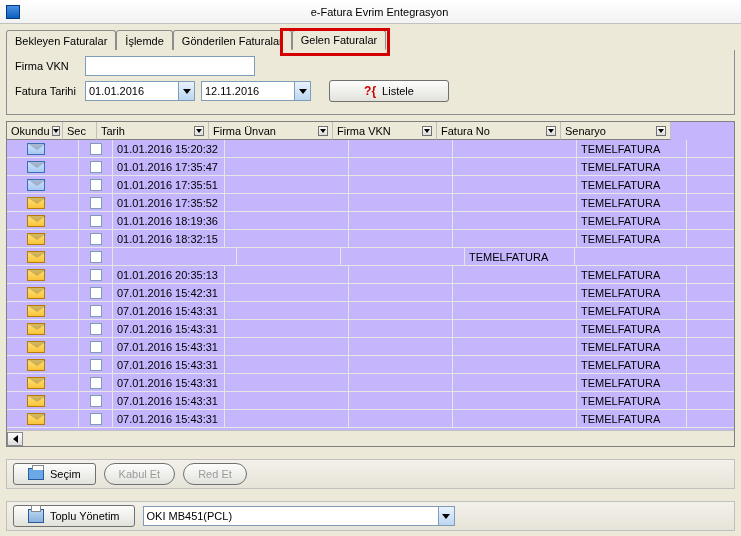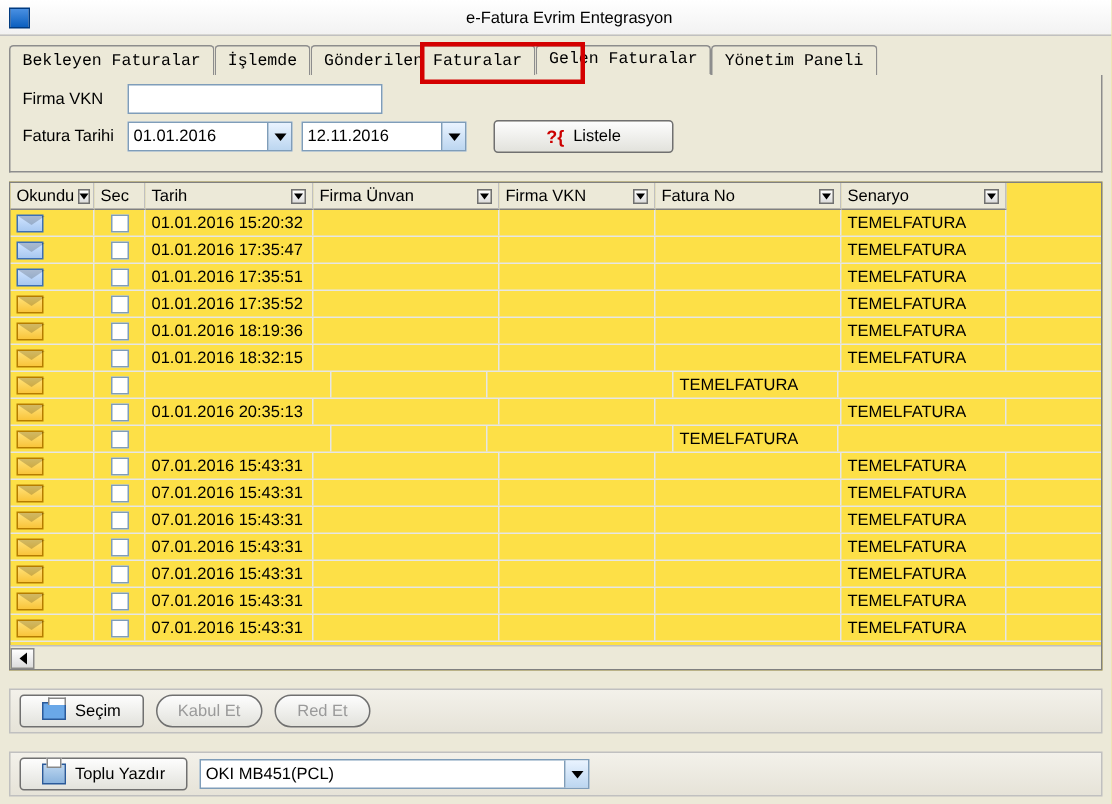--- a/index.html
+++ b/index.html
@@ -28,21 +28,20 @@
   }
   .titlebar .title {
     flex: 1;
     text-align: center;
     font-size: 11px;
   }
   .tabs {
     display: flex;
     padding: 6px 6px 0 6px;
     position: relative;
-    font-family: Liberation Mono, monospace;
   }
   .tab {
     border: 1px solid #8d8d8d;
     border-bottom: none;
     background: #ece9d8;
     padding: 3px 8px;
     margin-right: 0;
     border-radius: 3px 3px 0 0;
     font-size: 11px;
     position: relative;
@@ -103,21 +102,21 @@
     cursor: default;
   }
   .btn.wide { min-width: 120px; justify-content: center; }
   .btn.disabled { color: #9a9a9a; border-radius: 11px; }
   .btn .red-q {
     color: #c00; font-weight: bold; font-size: 12px;
   }
   .grid-wrap {
     margin: 6px;
     border: 1px solid #808080;
-    background: #fde047;
+    background: #c4b5fd;
     height: 326px;
     display: flex; flex-direction: column;
     position: relative;
   }
   .grid-head, .grid-row {
     display: flex;
     align-items: stretch;
   }
   .grid-head .cell {
     background: #ece9d8;
@@ -129,21 +128,21 @@
     height: 18px;
   }
   .cell .hcaret {
     width: 10px; height: 10px; border: 1px solid #707070;
     display: flex; align-items: center; justify-content: center;
     background: linear-gradient(#fff,#dcdcdc);
     margin-left: 2px;
   }
   .cell .hcaret .caret { border-top: 4px solid #000; border-left:3px solid transparent; border-right:3px solid transparent;}
   .grid-body { flex: 1; overflow: hidden; }
-  .grid-row { height: 18px; border-bottom: 1px solid #e6e6e6; }
+  .grid-row { height: 18px; border-bottom: 1px solid #e6e6e6; padding-left: 16px; }
   .grid-row .cell {
     border-right: 1px solid #e6e6e6;
     padding: 0 4px;
     display: flex; align-items: center;
     font-size: 11px;
     overflow: hidden; white-space: nowrap;
   }
   .col-okundu { width: 56px; }
   .col-sec    { width: 34px; justify-content: center; }
   .col-tarih  { width: 112px; }
@@ -206,21 +205,21 @@
   .printicon2 {
     width: 16px; height: 14px;
     background: linear-gradient(#bcd6f0,#8ab3dd);
     border: 1px solid #2a5a9a;
     position: relative;
   }
   .printicon2:before {
     content:""; position:absolute; left:2px; top:-5px; width:8px; height:5px; background:#fff; border:1px solid #888;
   }
   .printer-select {
-    width: 260px;
+    width: 312px;
   }
 </style>
 </head>
 <body>
 
 <div class="titlebar">
   <div class="sysicon"></div>
   <div class="title">e-Fatura Evrim Entegrasyon</div>
 </div>
 
@@ -229,23 +228,20 @@
       <span>Bekleyen Faturalar</span>
     </div>
   <div class="tab">
       <span>İşlemde</span>
     </div>
   <div class="tab">
       <span>Gönderilen Faturalar</span>
     </div>
   <div class="tab active">
       <span>Gelen Faturalar</span>
-    </div>
-  <div class="tab">
-      <span>Yönetim Paneli</span>
     </div>
   <div class="highlight-box"></div>
 </div>
 
 <div class="filterbar">
   <div class="row">
     <label>Firma VKN</label>
     <input class="text-input" value="" style="">
     <div style="flex:1"></div>
   </div>
@@ -418,20 +414,21 @@
         <div class="cell col-fatno"></div>
         <div class="cell col-sen">TEMELFATURA</div>
       </div>
       <div class="grid-row">
         <div class="cell col-okundu">
           <div class="mail-icon"></div>
         </div>
         <div class="cell col-sec">
           <div class="chk"></div>
         </div>
+        <div class="cell col-tarih">07.01.2016 15:42:31</div>
         <div class="cell col-unvan"></div>
         <div class="cell col-vkn"></div>
         <div class="cell col-fatno"></div>
         <div class="cell col-sen">TEMELFATURA</div>
       </div>
       <div class="grid-row">
         <div class="cell col-okundu">
           <div class="mail-icon"></div>
         </div>
         <div class="cell col-sec">
@@ -538,21 +535,21 @@
     <span>Kabul Et</span>
   </button>
   <button class="btn disabled">
     <span>Red Et</span>
   </button>
 </div>
 
 <div class="bottombar">
   <button class="btn">
     <span class="printicon2"></span>
-    <span>Toplu Yazdır</span>
+    <span>Toplu Yönetim</span>
   </button>
   <div class="date-input printer-select">
     <span>OKI MB451(PCL)</span>
     <div class="dropbtn">
         <div class="caret"></div>
       </div>
   </div>
 </div>
 
 </body></html>

